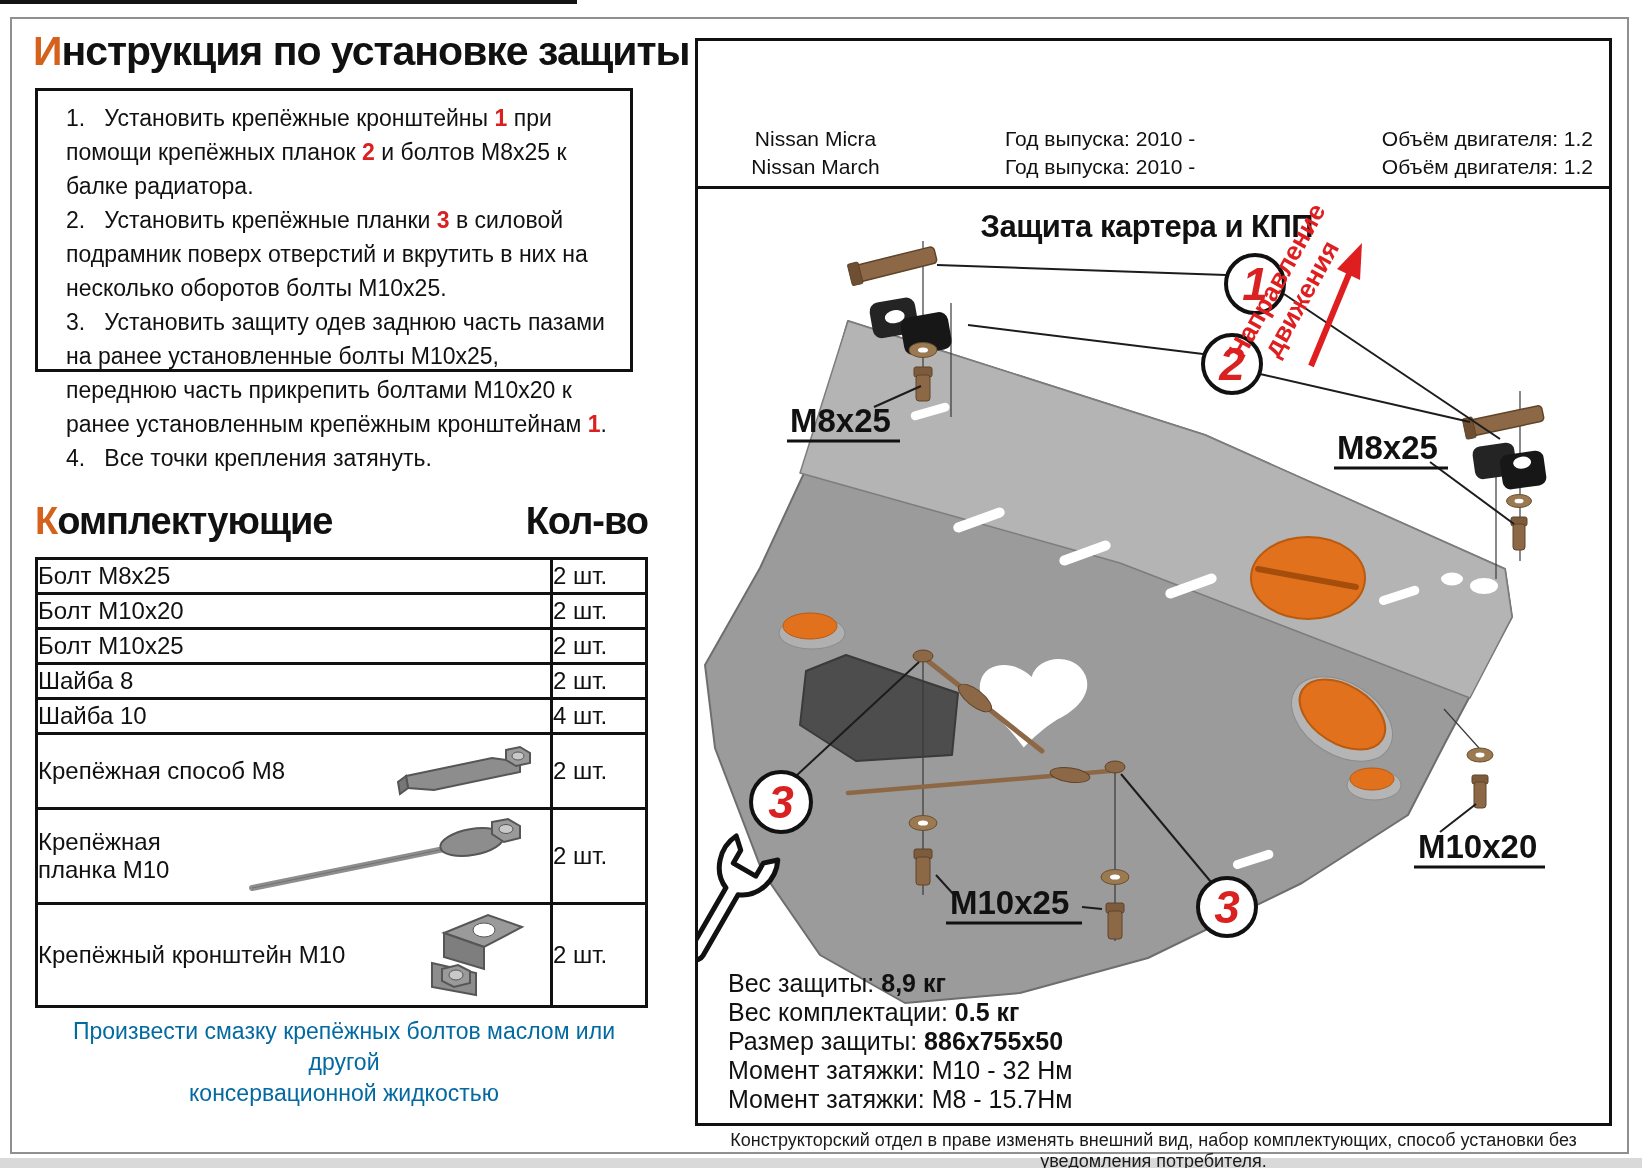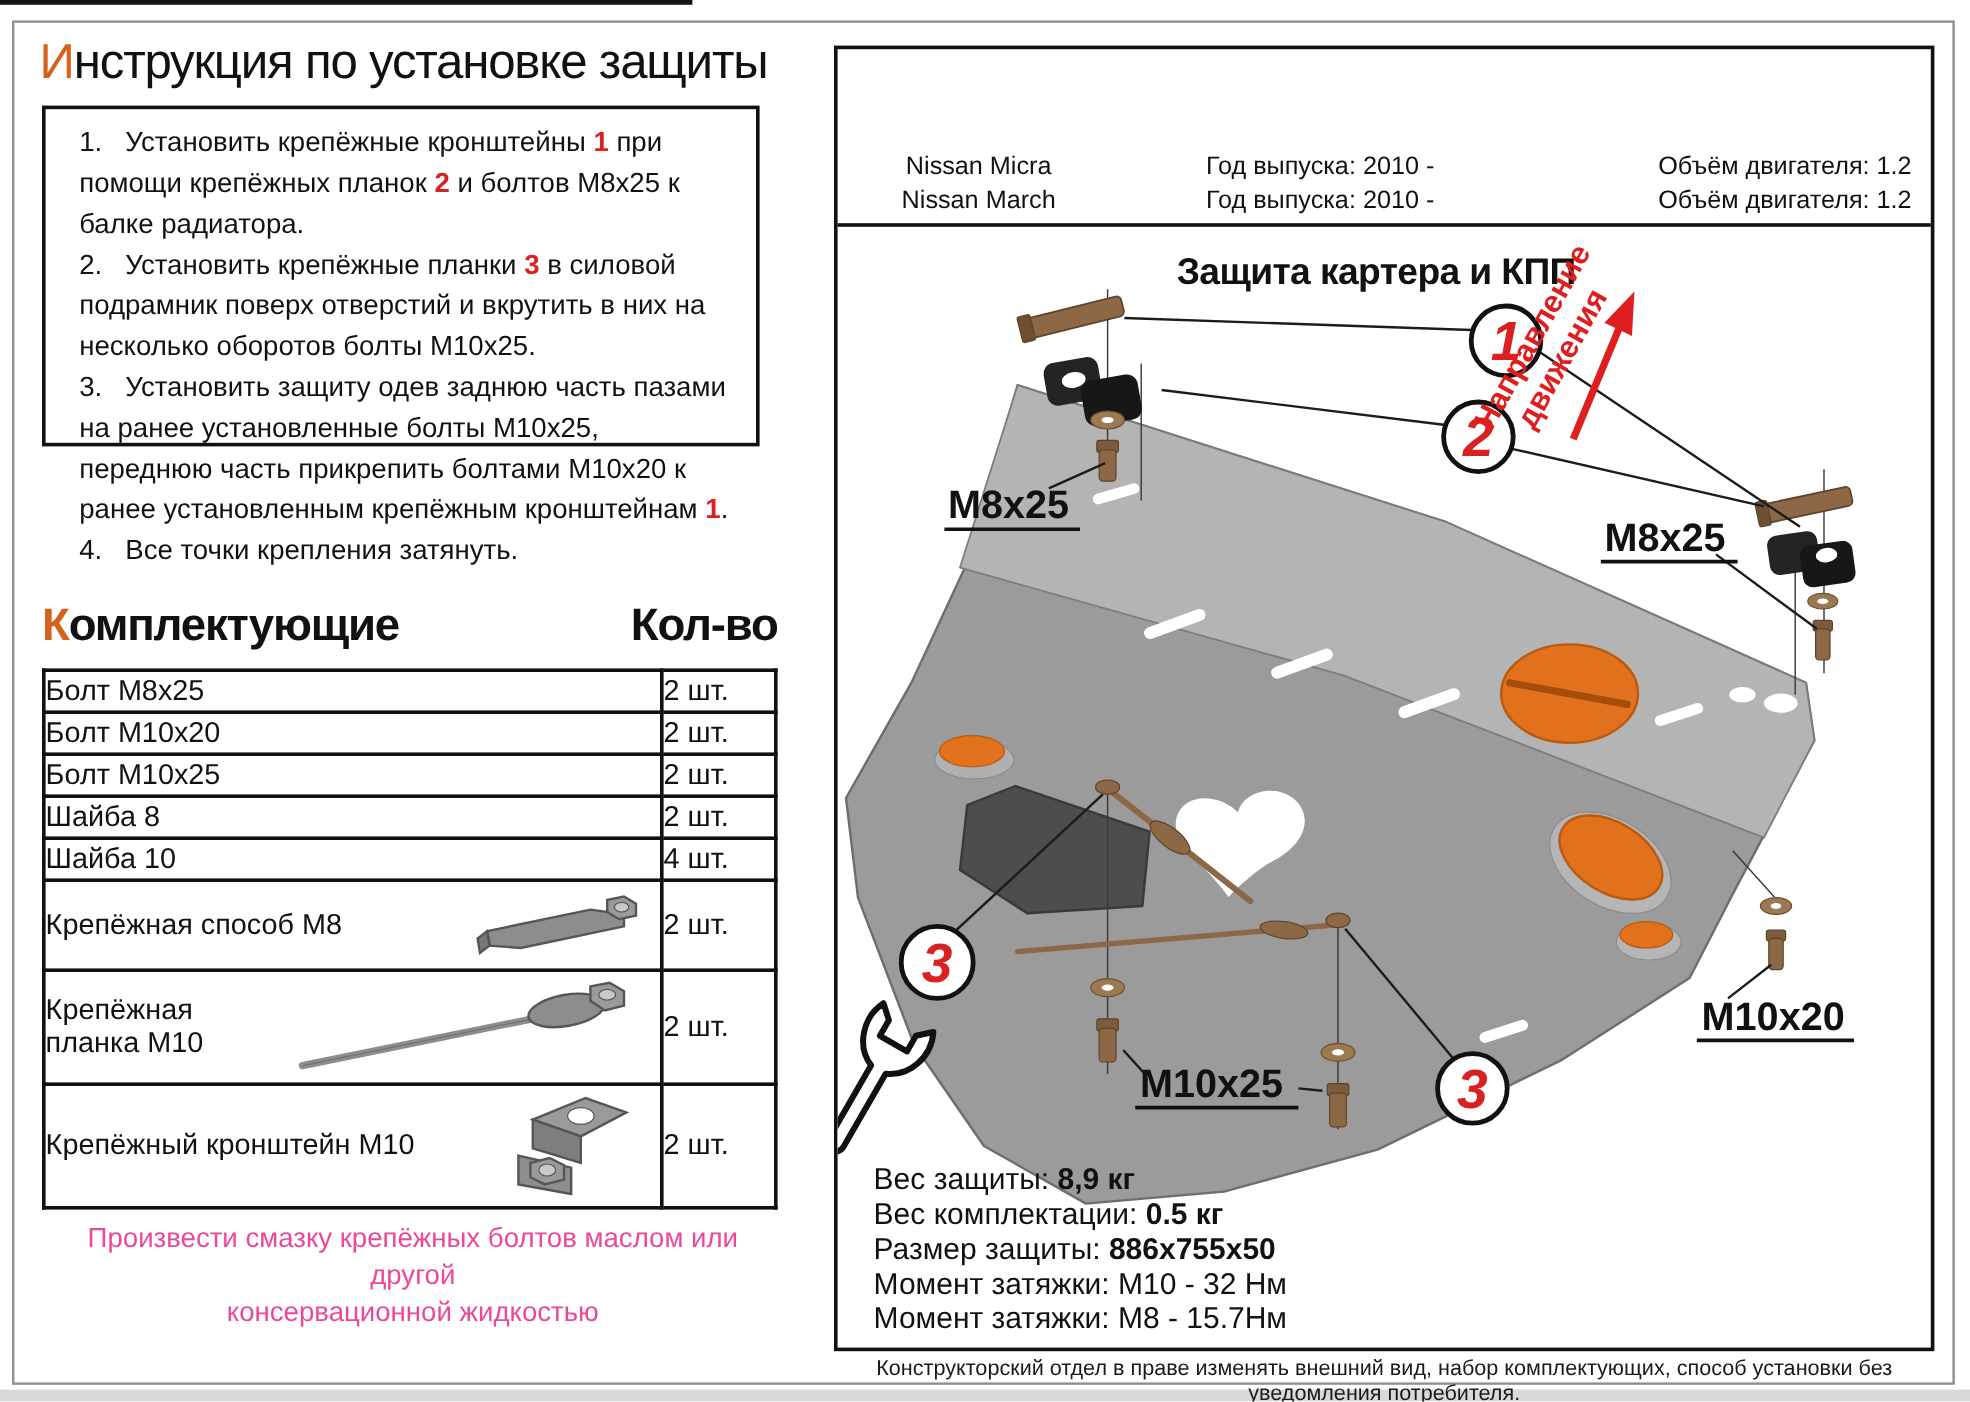--- a/index.html
+++ b/index.html
@@ -6,38 +6,38 @@
   body{width:1642px;height:1168px;position:relative;background:#ffffff;
        font-family:"Liberation Sans", sans-serif;color:#111;overflow:hidden;}
   .abs{position:absolute;}
 
   
   .page-frame{left:10px;top:17px;width:1615px;height:1133px;border:2px solid #8f8f8f;}
   .top-strip{left:0;top:0;width:577px;height:4px;background:#141414;}
   .bottom-strip{left:0;top:1158px;width:1642px;height:10px;background:#d9d9d9;}
 
   
-  .main-title{left:33px;top:28px;width:620px;font-size:41px;font-weight:normal;letter-spacing:-1px;white-space:nowrap;}
+  .main-title{left:33px;top:28px;width:620px;font-size:41px;font-weight:bold;letter-spacing:-1px;white-space:nowrap;}
   .accent{color:#d4621c;}
   .instr-box{left:35px;top:88px;width:598px;height:284px;border:3px solid #111;box-sizing:border-box;
              padding:10px 16px 0 28px;font-size:23px;line-height:34px;}
   .red{color:#d92121;font-weight:bold;}
   .comp-header{left:35px;top:500px;width:613px;display:flex;justify-content:space-between;
                font-size:38px;font-weight:bold;letter-spacing:-1px;}
   table.comp{position:absolute;left:35px;top:557px;width:613px;border-collapse:collapse;}
   table.comp td{border:3px solid #111;font-size:24px;padding:0;}
   td.cname{padding-left:12px;}
   td.cqty{width:92px;text-align:left;padding-left:6px;white-space:nowrap;}
   tr.r-s td{height:32px;}
   tr.r-m td{height:72px;}
   tr.r-l td{height:92px;}
   tr.r-xl td{height:100px;}
   .cell-flex{display:flex;align-items:center;justify-content:space-between;}
   .part-art{flex:0 0 auto;margin-right:6px;}
-  .note-red{left:38px;top:1016px;width:612px;text-align:center;color:#ec4899;
+  .note-red{left:38px;top:1016px;width:612px;text-align:center;color:#0369a1;
             font-size:23px;line-height:31px;}
 
   
   .panel{left:695px;top:38px;width:917px;height:1088px;border:3px solid #111;box-sizing:border-box;}
   .panel-header{position:absolute;left:0;top:0;width:100%;height:148px;border-bottom:3px solid #111;box-sizing:border-box;}
   .code{position:absolute;left:0;top:2px;width:100%;text-align:center;font-size:60px;font-weight:bold;letter-spacing:-1px;}
   .veh-rows{position:absolute;left:0;top:84px;width:100%;}
   .veh-row{display:flex;font-size:21px;line-height:28px;gap:48px;}
   .veh-model{width:29%;text-align:center;}
   .veh-year{width:37%;text-align:left;padding-left:24px;box-sizing:border-box;}

